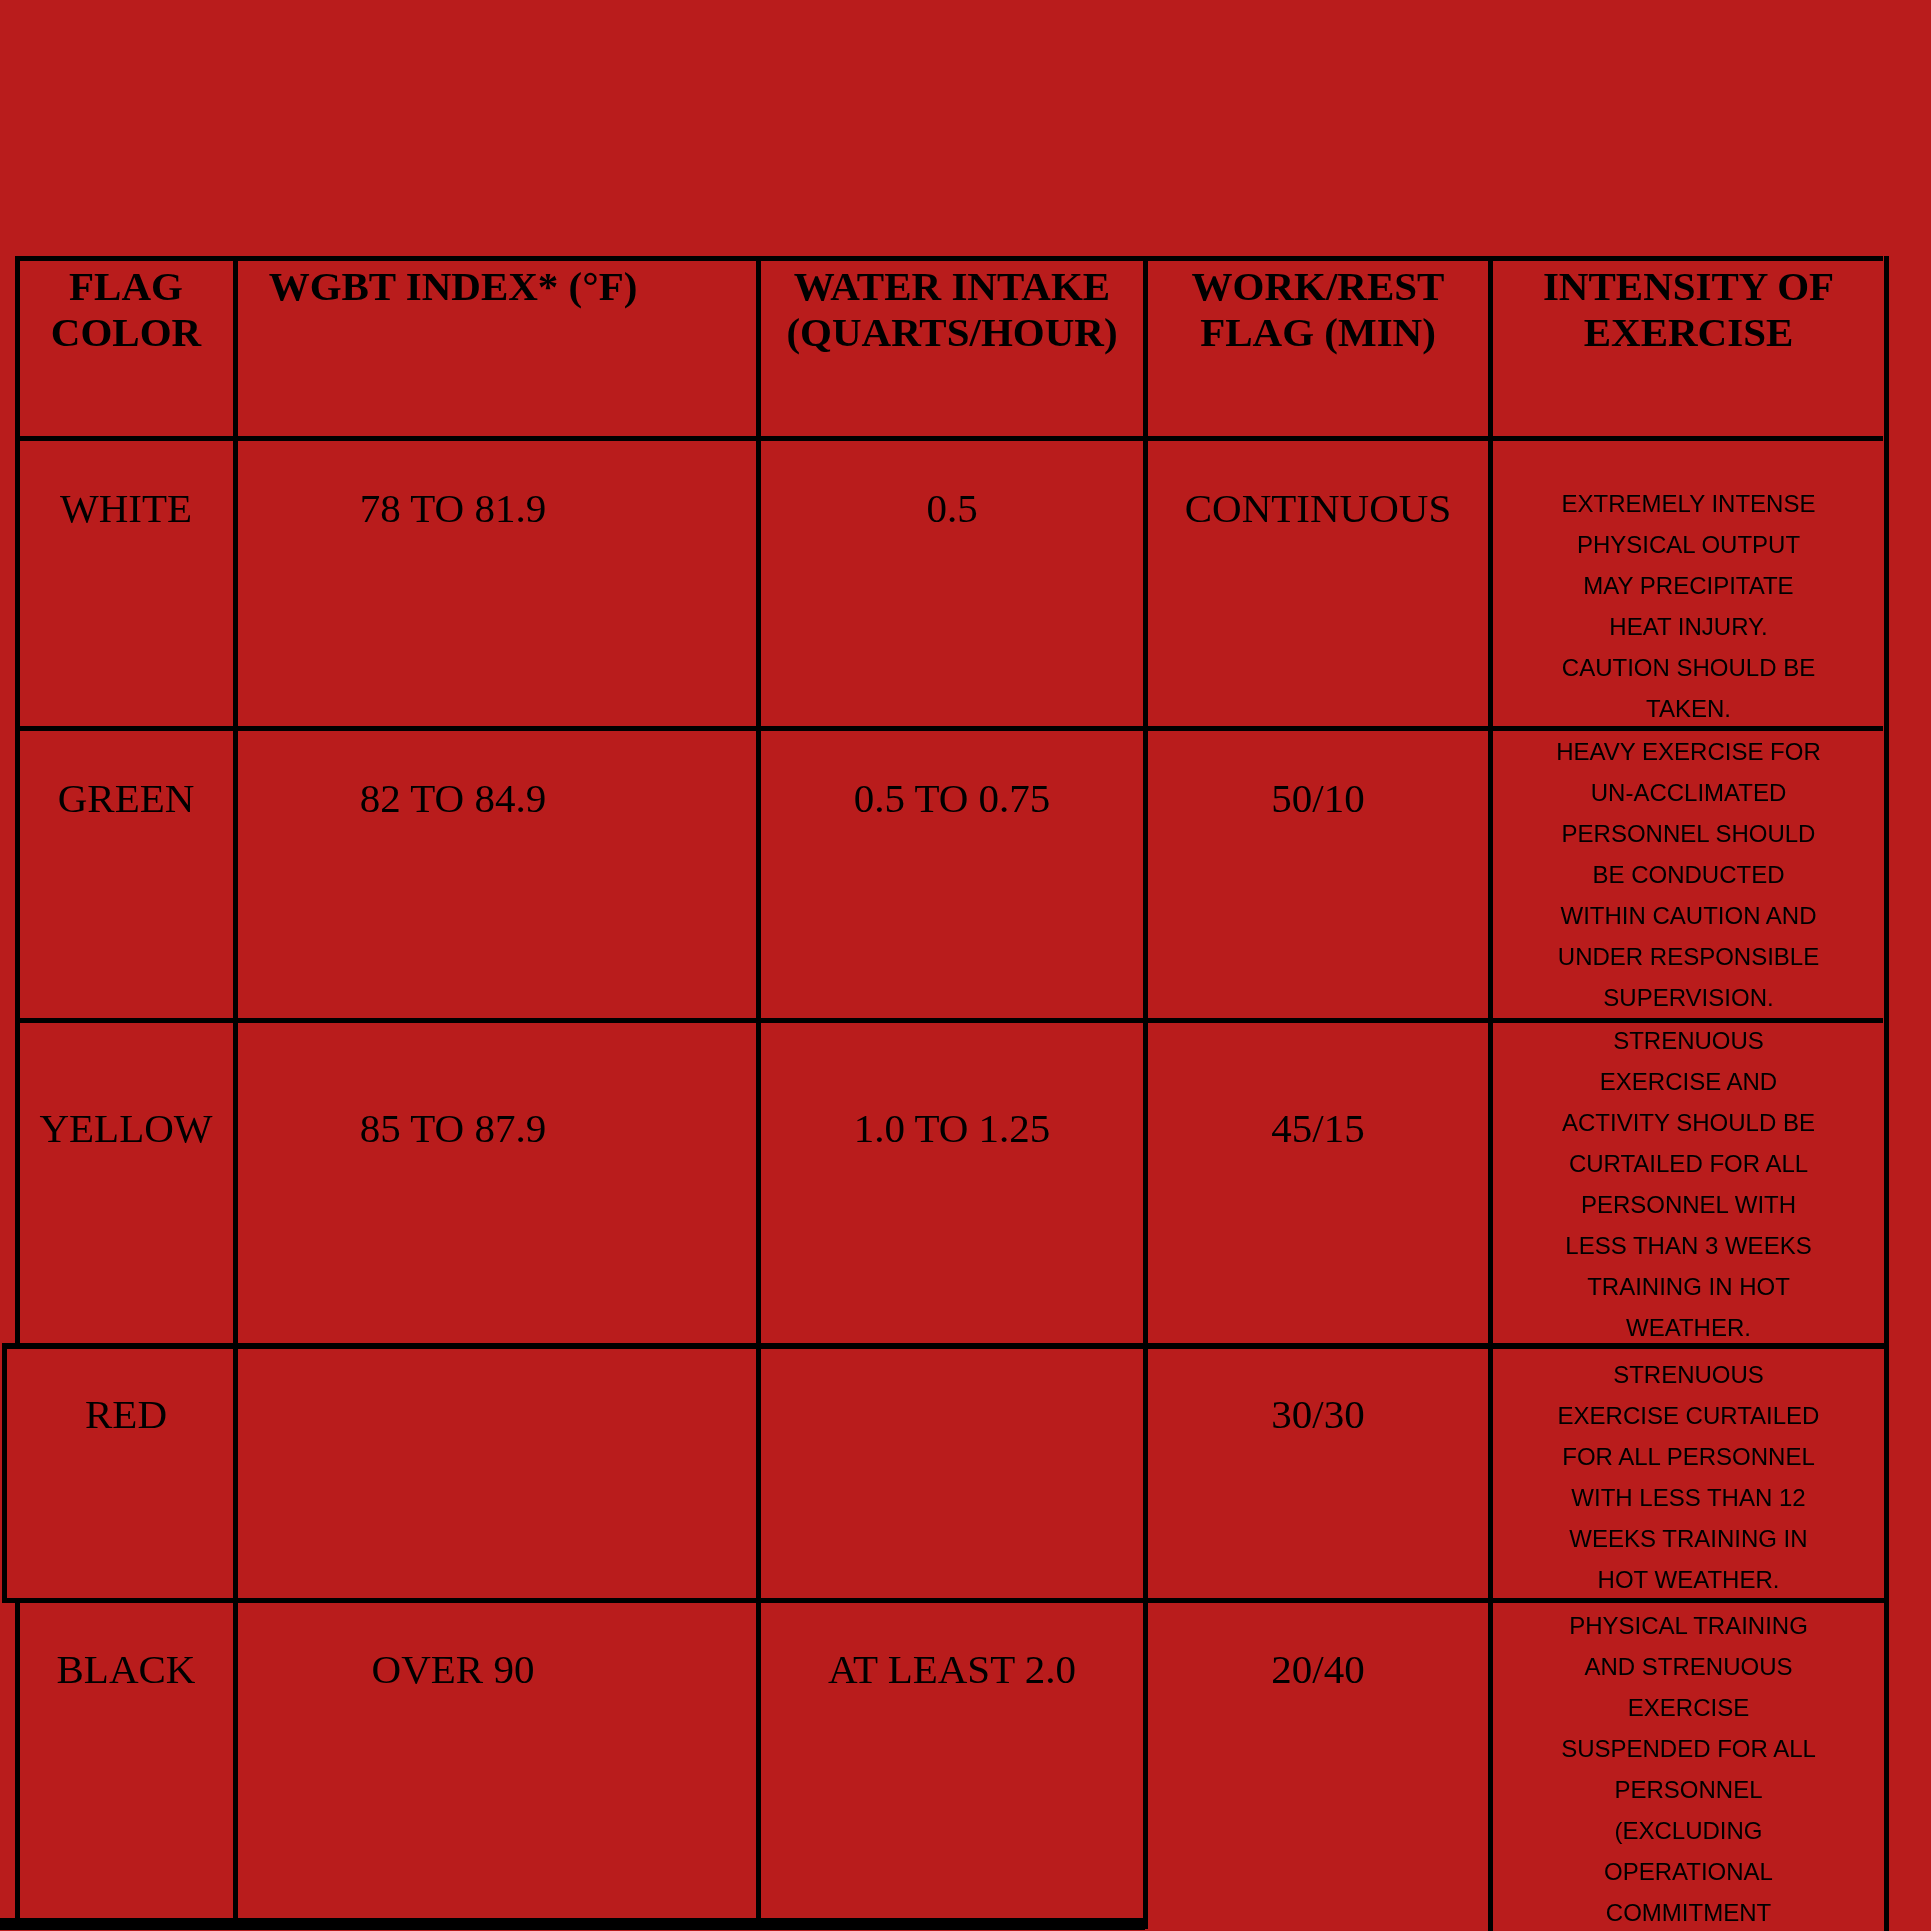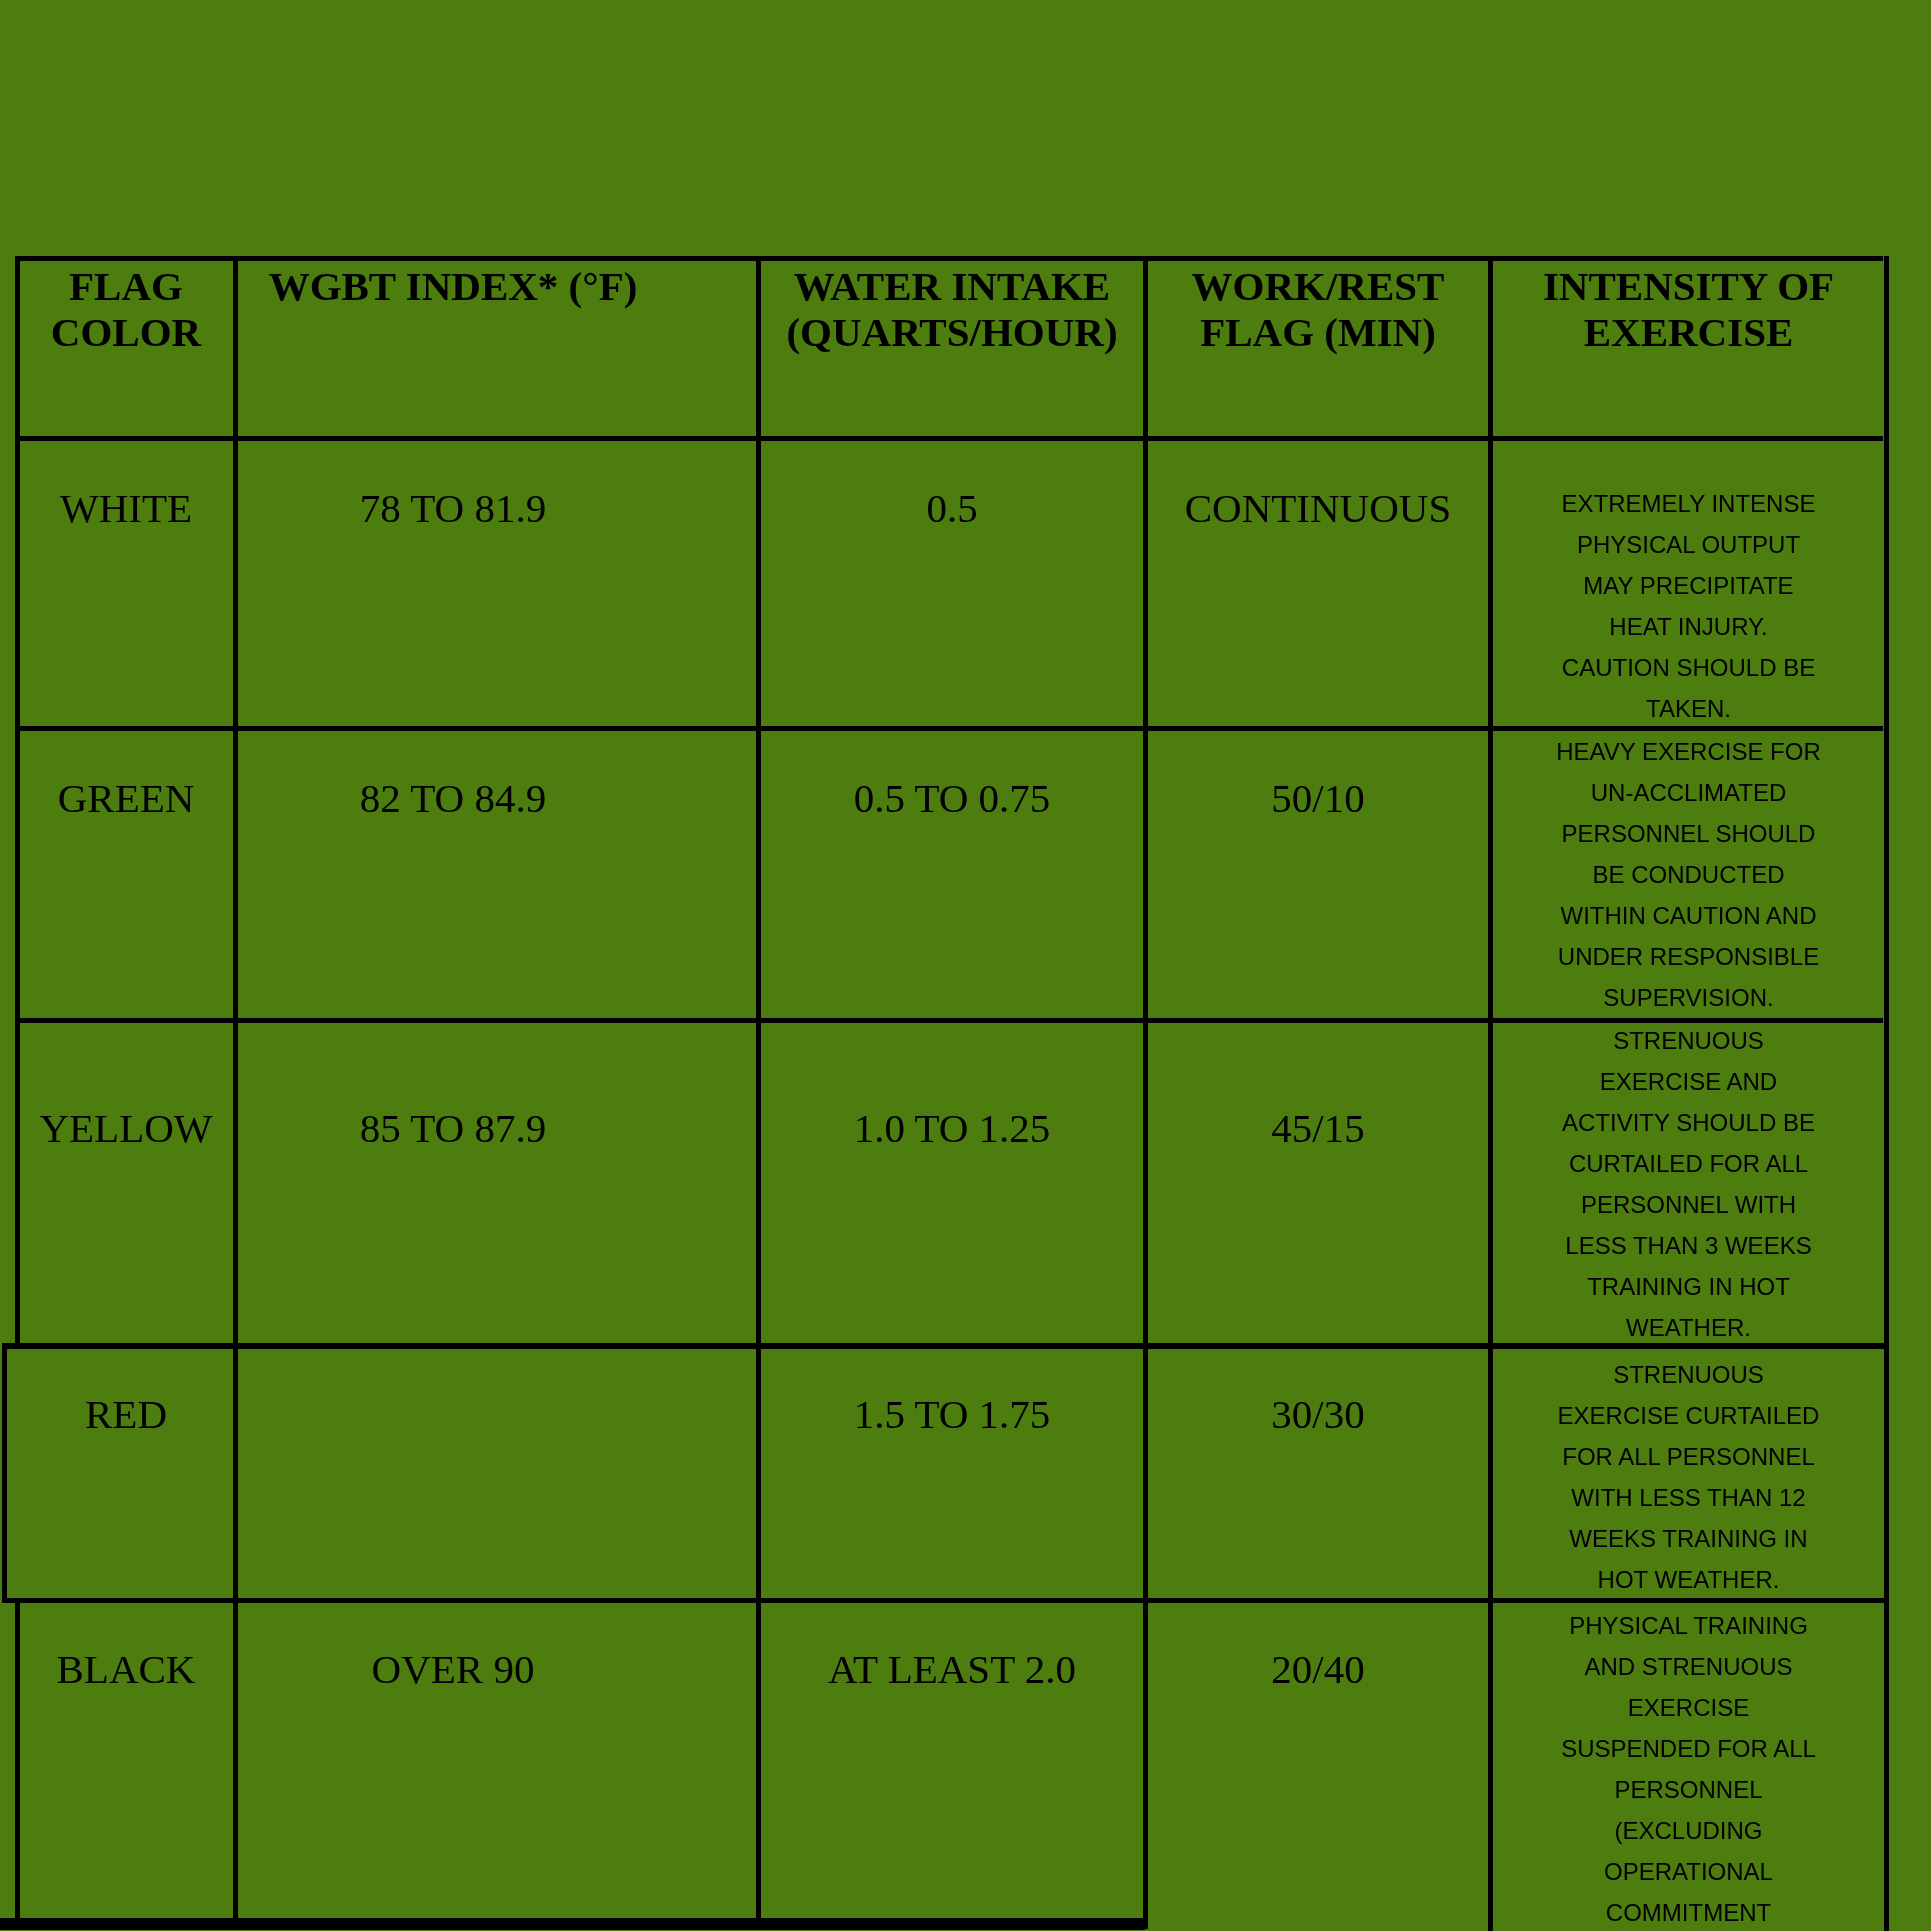--- a/index.html
+++ b/index.html
@@ -1,16 +1,16 @@
 <!DOCTYPE html>
 <html><head>
 <meta charset="utf-8">
 <style>
   html,body{margin:0;padding:0;background:#ffffff;}
-  #page{position:relative;width:1931px;height:1931px;background:#4d7c0f;overflow:hidden;color:#000;}
+  #page{position:relative;width:1931px;height:1931px;background:#b91c1c;overflow:hidden;color:#000;}
   .hline,.vline{position:absolute;background:#000;}
   .cell{position:absolute;text-align:center;color:#000;white-space:pre-line;}
   .serif{font-family:"Liberation Serif", serif;}
   .hdr{font-weight:700;font-size:41px;line-height:46px;}
   .val{font-weight:400;font-size:41px;line-height:46px;margin-top:40px;}
   .intensity{font-family:"Liberation Sans", sans-serif;font-weight:400;font-size:24px;line-height:41px;}
   
   .c1{left:20px;width:212px;}
   .c2{left:238px;width:430px;}
   .c3{left:761px;width:382px;}
@@ -109,21 +109,20 @@
   <div class="cell intensity c5 i-yellow">STRENUOUS
 EXERCISE AND
 ACTIVITY SHOULD BE
 CURTAILED FOR ALL
 PERSONNEL WITH
 LESS THAN 3 WEEKS
 TRAINING IN HOT
 WEATHER.</div>
 
   <div class="cell serif val c1 t-red">RED</div>
-  <div class="cell serif val c3 t-red">1.5 TO 1.75</div>
   <div class="cell serif val c4 t-red">30/30</div>
   <div class="cell intensity c5 i-red">STRENUOUS
 EXERCISE CURTAILED
 FOR ALL PERSONNEL
 WITH LESS THAN 12
 WEEKS TRAINING IN
 HOT WEATHER.</div>
 
   <div class="cell serif val c1 t-black">BLACK</div>
   <div class="cell serif val c2 t-black">OVER 90</div>

